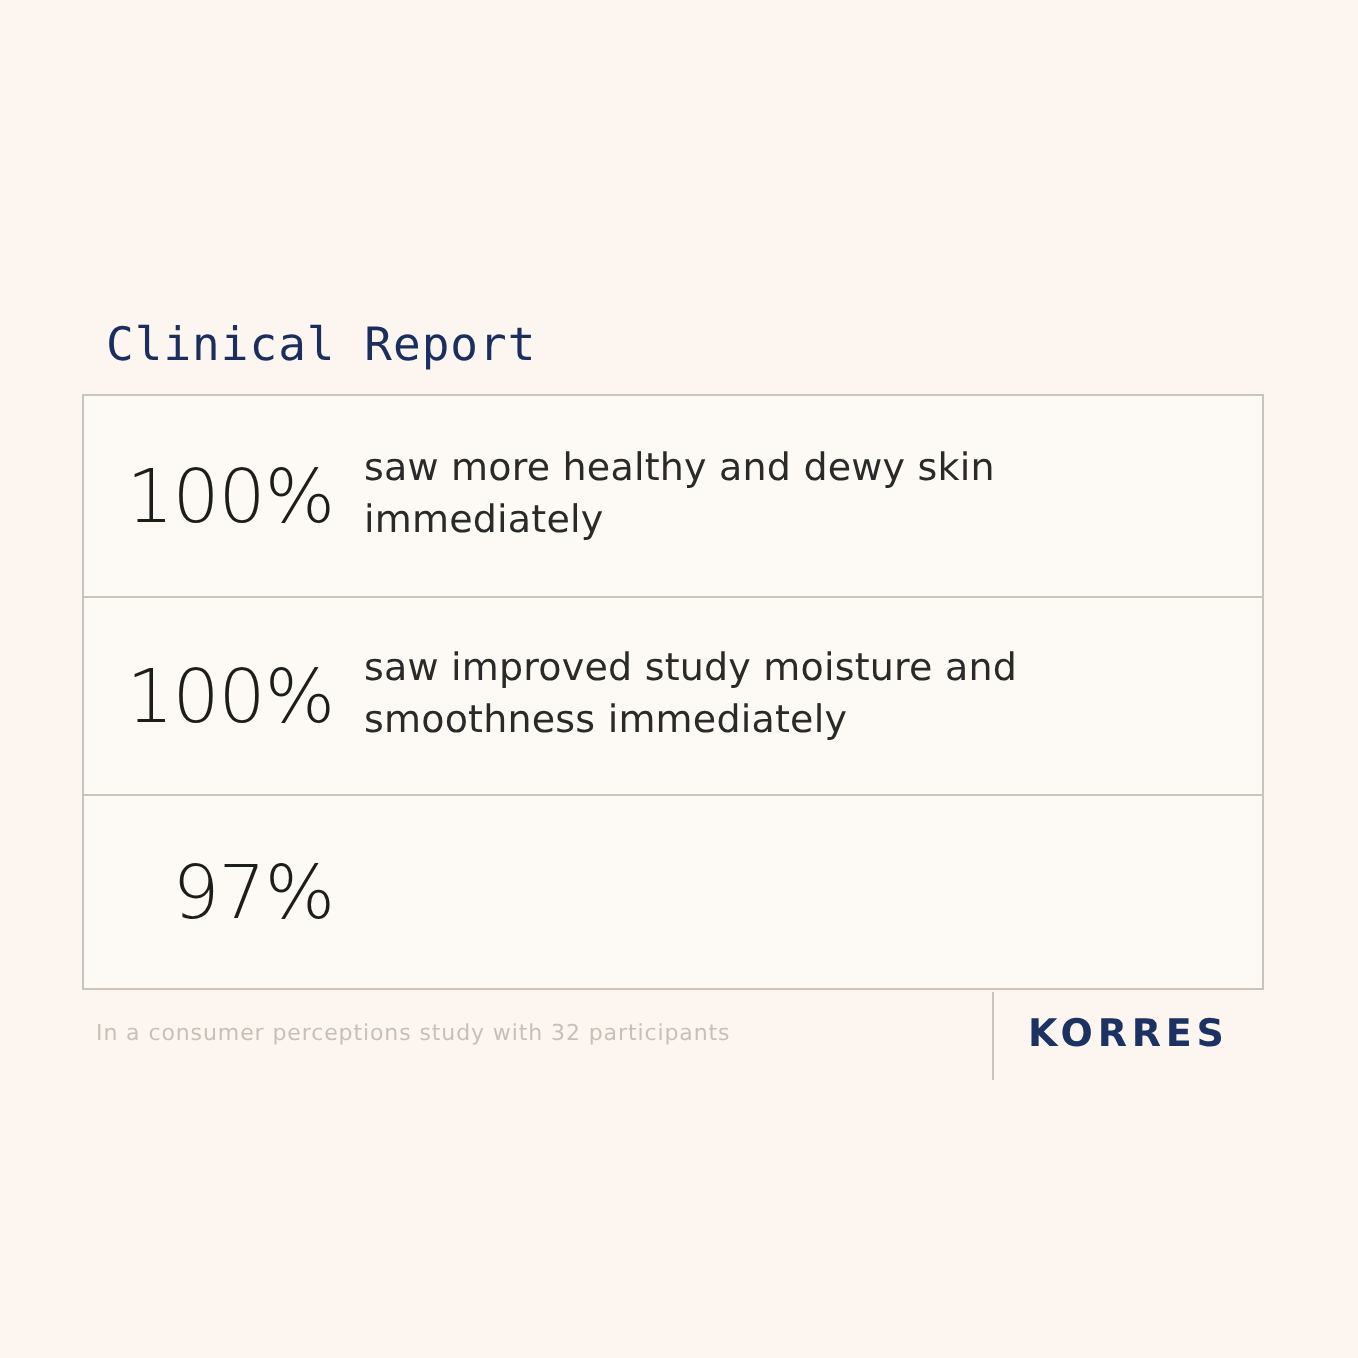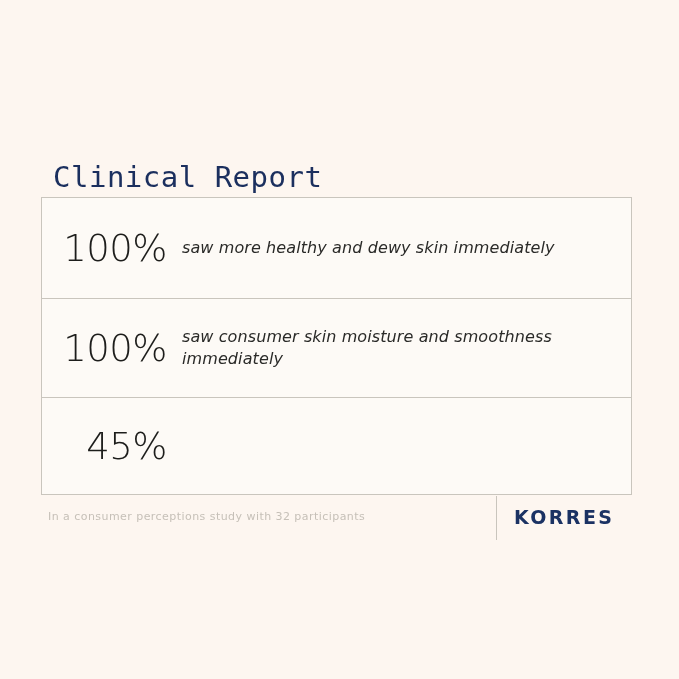--- a/index.html
+++ b/index.html
@@ -21,21 +21,21 @@
     height: 679px;
     background: #fdf6f0;
   }
 
   
   .report-title {
     position: absolute;
     left: 53px;
     top: 160px;
     font-family: "DejaVu Sans Mono", "Liberation Mono", monospace;
-    font-size: 29px;
+    font-size: 23px;
     font-weight: 400;
     letter-spacing: 0.5px;
     color: #1b2f5e;
     white-space: nowrap;
   }
 
   
   .report-table {
     position: absolute;
     left: 41px;
@@ -72,26 +72,25 @@
     font-weight: 300;
     color: #1d1d1b;
     letter-spacing: -0.5px;
     line-height: 1;
   }
 
   .stat-label {
     flex: 1 1 auto;
     padding-right: 30px;
     font-family: "DejaVu Sans", "Liberation Sans", sans-serif;
-    font-size: 16px;
+    font-size: 19px;
     font-weight: 400;
     color: #2a2a28;
     line-height: 1.35;
     letter-spacing: 0.1px;
-    font-style: italic;
   }
 
   
   .footer {
     position: absolute;
     left: 41px;
     top: 496px;
     width: 591px;
     height: 50px;
   }
@@ -137,25 +136,25 @@
 
   <div class="report-table">
 
     <div class="stat-row r1">
       <div class="stat-value">100%</div>
       <div class="stat-label">saw more healthy and dewy skin immediately</div>
     </div>
 
     <div class="stat-row r2">
       <div class="stat-value">100%</div>
-      <div class="stat-label">saw consumer skin moisture and smoothness immediately</div>
+      <div class="stat-label">saw improved study moisture and smoothness immediately</div>
     </div>
 
     <div class="stat-row r3">
-      <div class="stat-value">45%</div>
+      <div class="stat-value">97%</div>
     </div>
 
   </div>
 
   <div class="footer">
     <div class="footnote">In a consumer perceptions study with 32 participants</div>
     <div class="footer-divider"></div>
     <div class="brand-logo">KORRES</div>
   </div>
 

